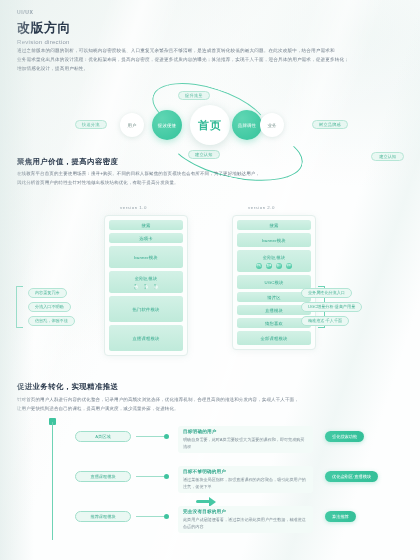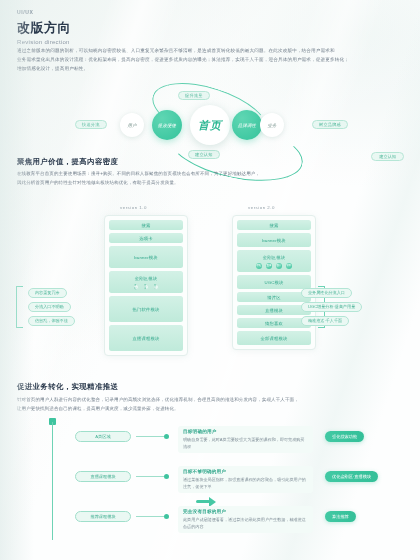--- a/index.html
+++ b/index.html
@@ -74,21 +74,21 @@
     height:9px; padding:0 6px; white-space:nowrap;
   }
   .tag-tl { left:178px; top:-1px; }
   .tag-bl { left:188px; top:58px; }
   .tag-left { left:75px; top:28px; }
   .tag-right { left:312px; top:28px; }
 
   .node {
     position:absolute; border-radius:50%;
     display:flex; align-items:center; justify-content:center;
-    font-size:4.4px; letter-spacing:0.2px; white-space:nowrap;font-style:italic;
+    font-size:4.4px; letter-spacing:0.2px; white-space:nowrap;
   }
   .node.small-w {
     width:24px; height:24px; background:#ffffff;
     box-shadow:0 1px 5px rgba(120,160,150,0.22);
     color:#6d8a84; top:21px;
   }
   .node.mid-g {
     width:30px; height:30px; top:18px;
     background: radial-gradient(circle at 34% 28%, #5fd6b3, #35c49c);
     color:#ffffff; box-shadow:0 2px 7px rgba(53,196,156,0.35);

